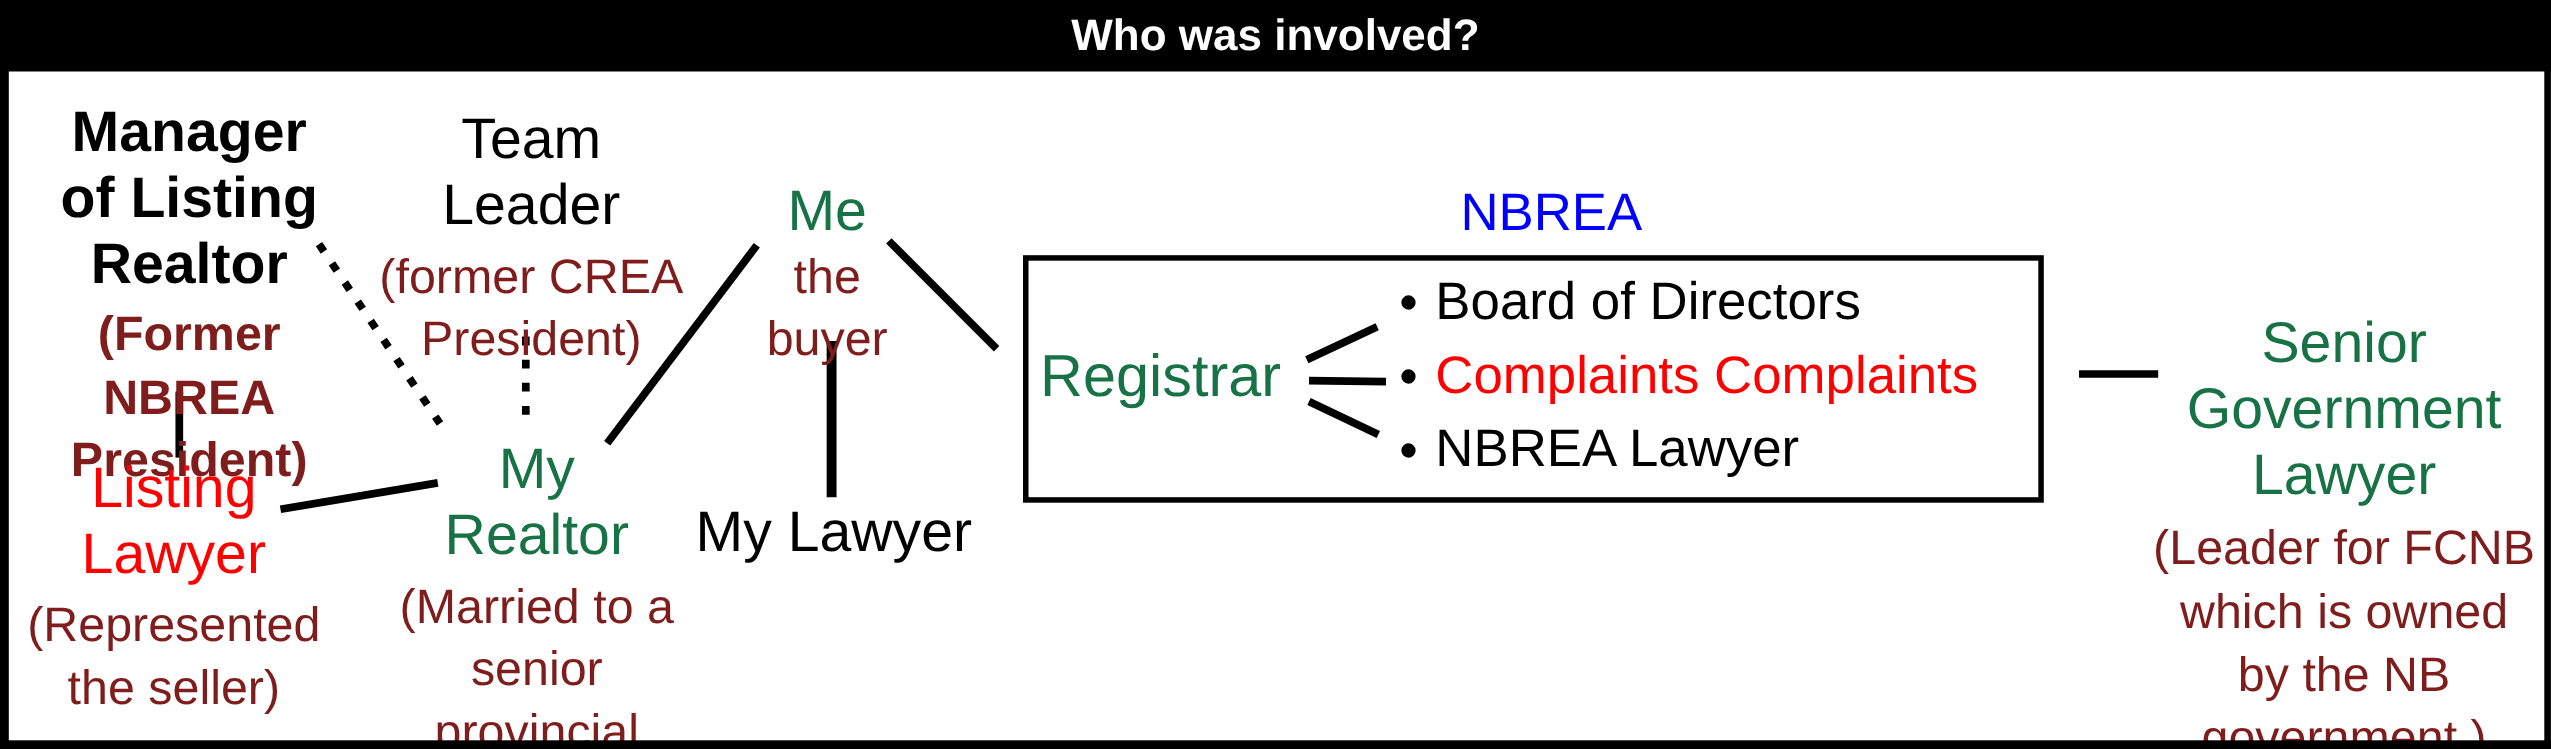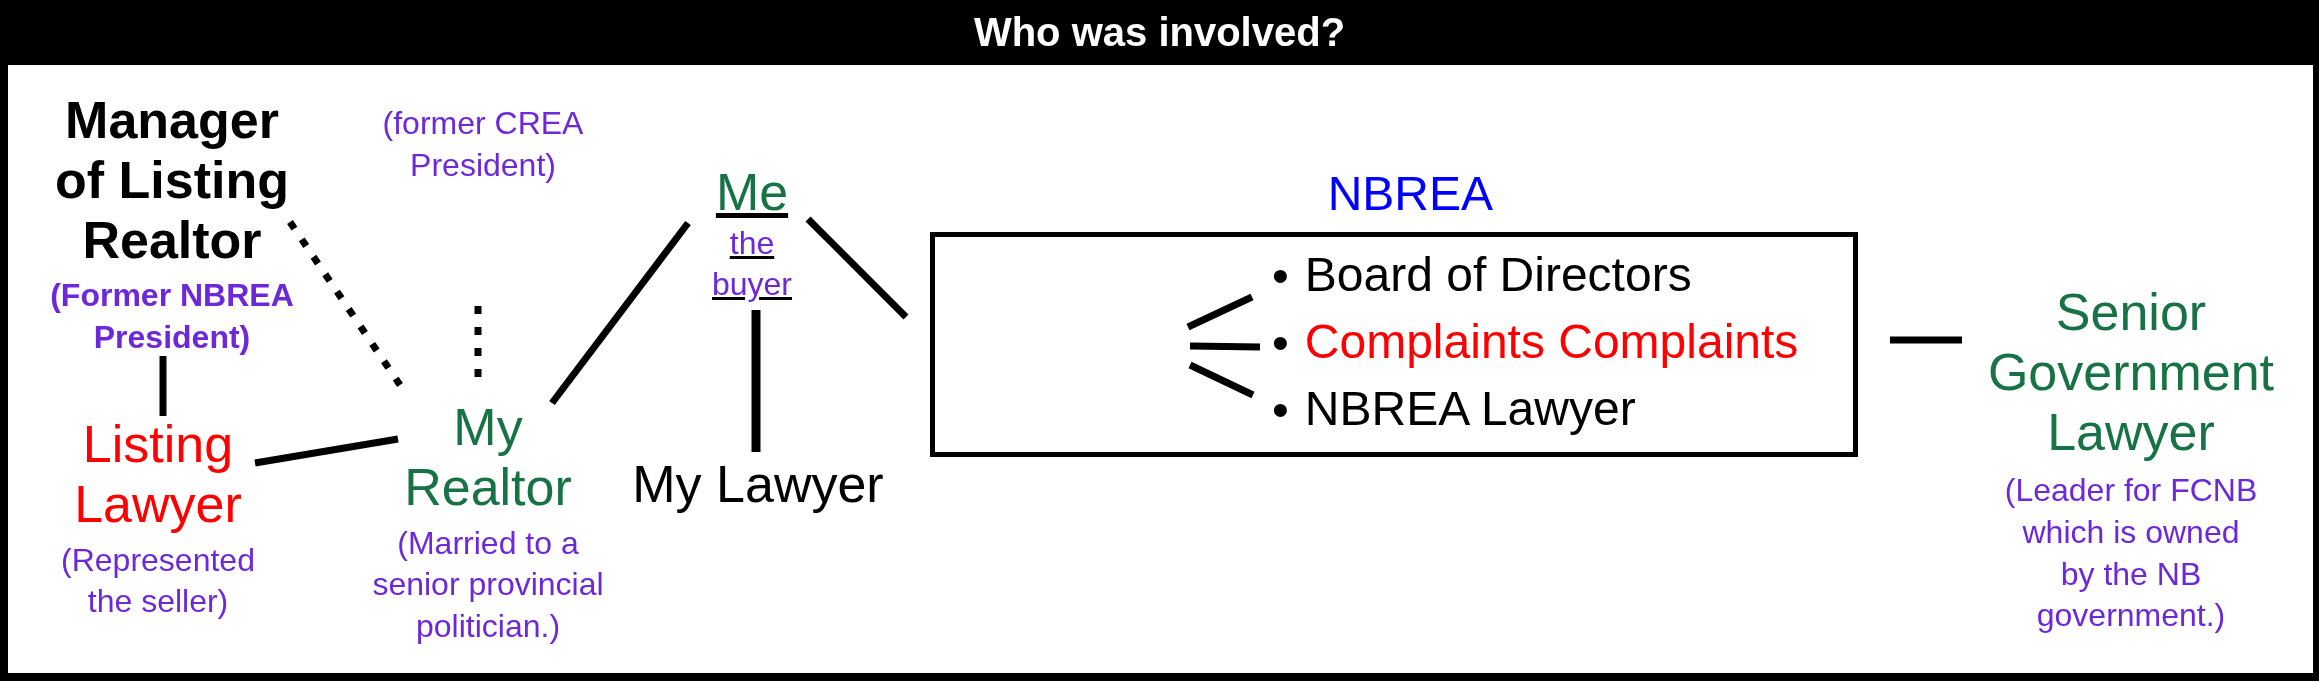--- a/index.html
+++ b/index.html
@@ -24,21 +24,21 @@
     display:flex;align-items:center;justify-content:center;
   }
   .banner-title{
     color:var(--c-banner_text,#fff);
     font-size:40px;font-weight:bold;
   }
 
   
   .node{position:absolute;text-align:center;}
   .label{font-size:52px;line-height:1.15;white-space:pre-line;}
-  .sub{font-size:32px;line-height:1.3;white-space:pre-line;margin-top:5px;color:#6d28d9;}
+  .sub{font-size:44px;line-height:1.3;white-space:pre-line;margin-top:5px;color:#7f1d1d;}
 
   .nbrea-heading{position:absolute;left:1293px;top:166px;width:200px;text-align:right;font-size:48px;}
   .nbrea-box{
     position:absolute;left:930px;top:232px;width:928px;height:225px;
     border:5px solid #000;box-sizing:border-box;background:transparent;
   }
   .registrar{position:absolute;left:940px;top:311px;width:230px;text-align:center;font-size:54px;}
 
   .bullet-list{position:absolute;left:1272px;top:242px;}
   .bullet-row{height:67px;display:flex;align-items:center;gap:16px;}
@@ -78,25 +78,27 @@
 
   <div class="node" style="left:12px;top:91px;width:320px;font-weight:bold;">
     <div class="label" data-color="black">Manager
 of Listing
 Realtor</div>
     <div class="sub">(Former NBREA
 President)</div>
   </div>
 
   <div class="node" style="left:333px;top:98px;width:300px;">
+    <div class="label" data-color="black">Team
+Leader</div>
     <div class="sub">(former CREA
 President)</div>
   </div>
 
-  <div class="node" style="left:677px;top:163px;width:150px;text-decoration:underline;">
+  <div class="node" style="left:677px;top:163px;width:150px;">
     <div class="label" data-color="green">Me</div>
     <div class="sub" style="margin-top:0;">the
 buyer</div>
   </div>
 
   <div class="node" style="left:608px;top:455px;width:300px;">
     <div class="label" data-color="black">My Lawyer</div>
   </div>
 
   <div class="node" style="left:8px;top:415px;width:300px;">
@@ -111,20 +113,21 @@
 Realtor</div>
     <div class="sub">(Married to a
 senior provincial
 politician.)</div>
   </div>
 
   <div class="nbrea-heading" data-color="blue">NBREA</div>
 
   <div class="nbrea-box"></div>
 
+  <div class="registrar" data-color="green">Registrar</div>
 
   <div class="bullet-list">
     <div class="bullet-row">
       <span class="bullet-glyph">•</span>
       <span class="bullet-text" data-color="black">Board of Directors</span>
     </div>
     <div class="bullet-row">
       <span class="bullet-glyph">•</span>
       <span class="bullet-text" data-color="red">Complaints Complaints</span>
     </div>

